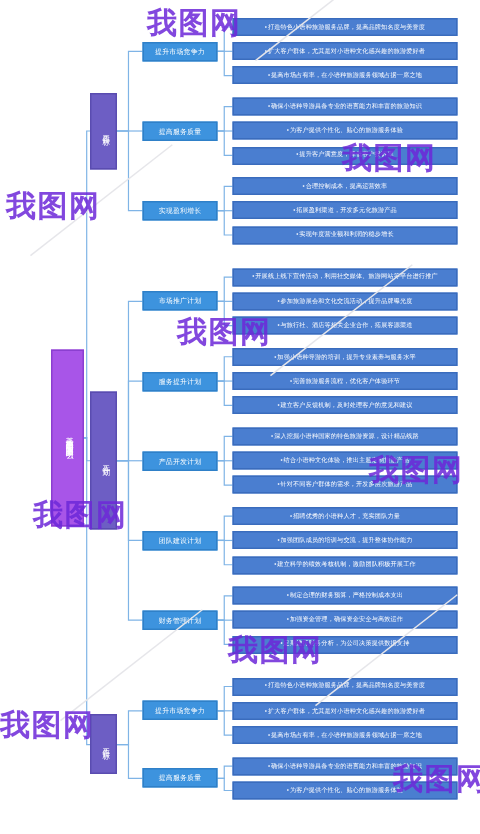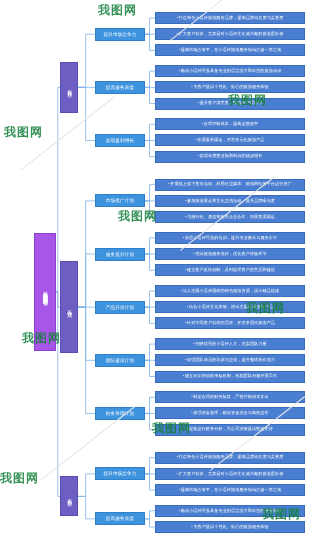--- a/index.html
+++ b/index.html
@@ -8,22 +8,22 @@
     background:#ffffff;
     font-family:"Liberation Sans","DejaVu Sans",sans-serif;
     overflow:hidden;
     position:relative;
   }
   #stage{position:absolute;inset:0;width:320px;height:556px;overflow:hidden;}
 
   
   .wm{
     position:absolute;
-    color:#15803d;
-    font-size:12px;
+    color:#6d28d9;
+    font-size:20px;
     font-weight:bold;
     letter-spacing:1px;
     white-space:nowrap;
     opacity:.85;
     pointer-events:none;
     user-select:none;
     z-index:5;
   }
   .wm-diag{
     position:absolute;

